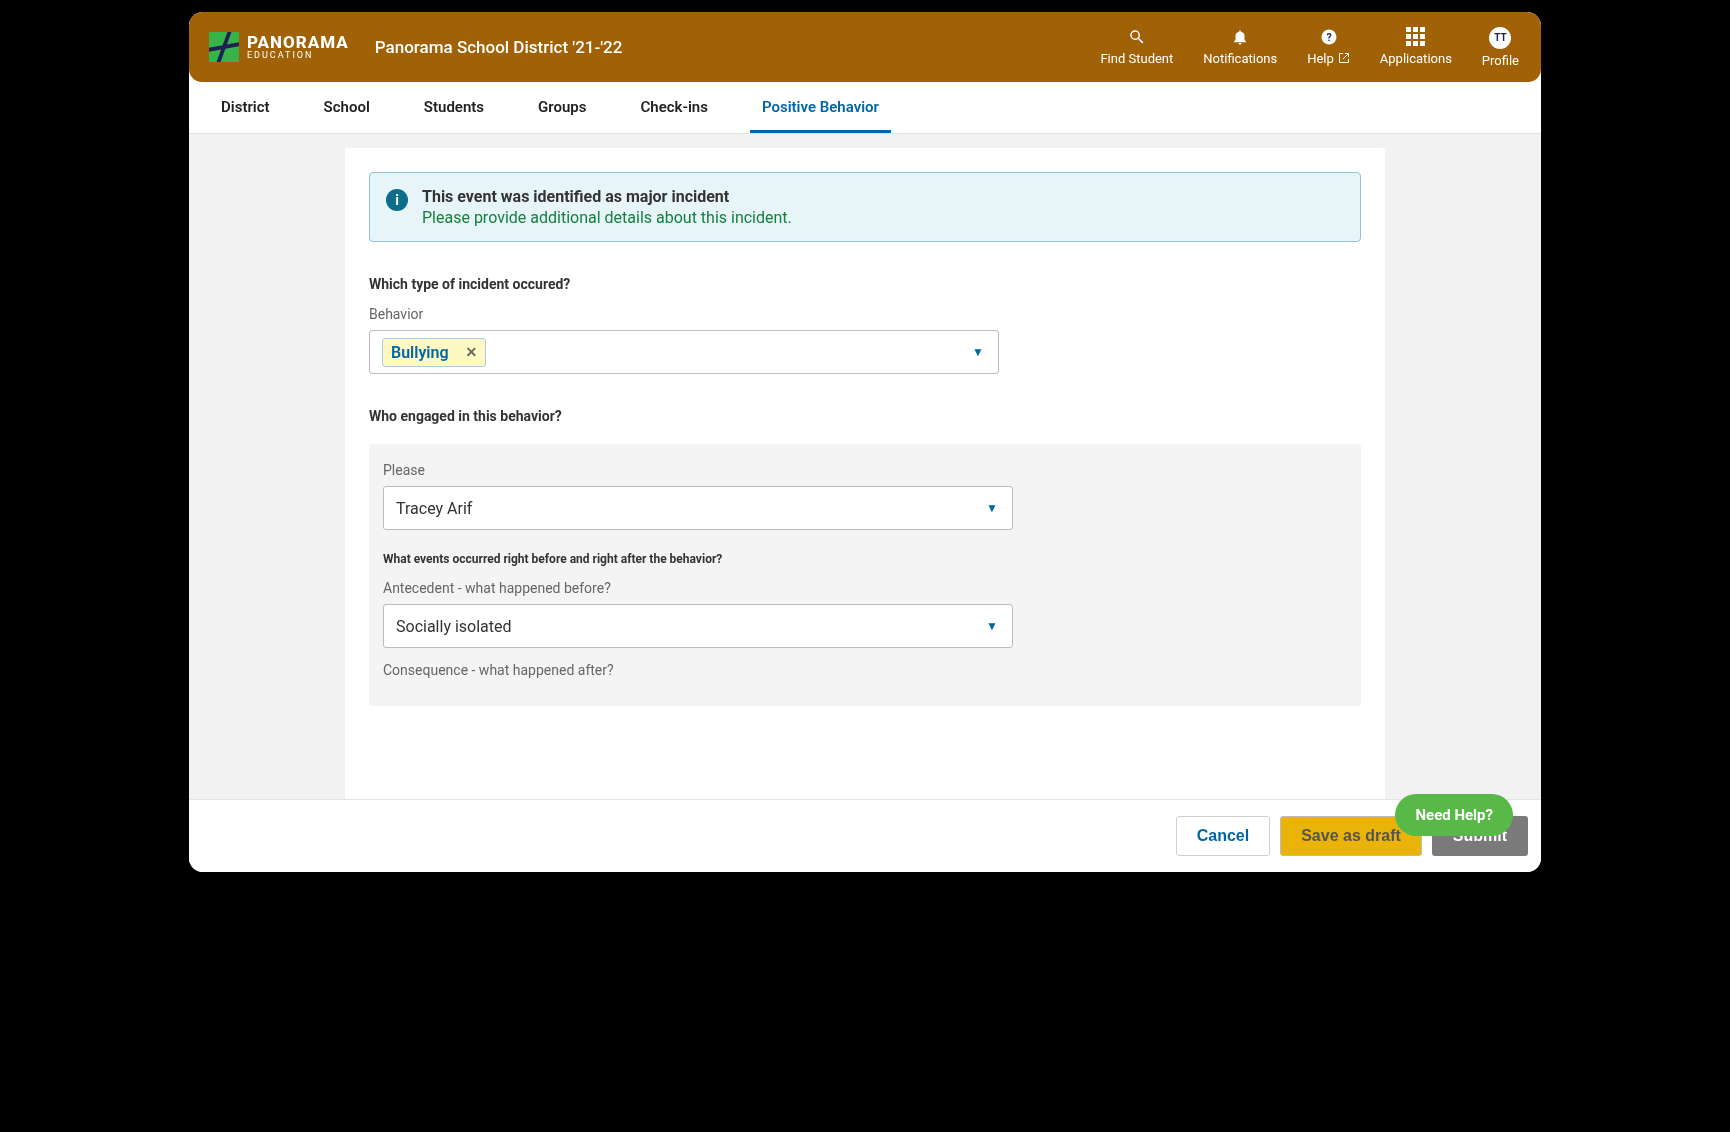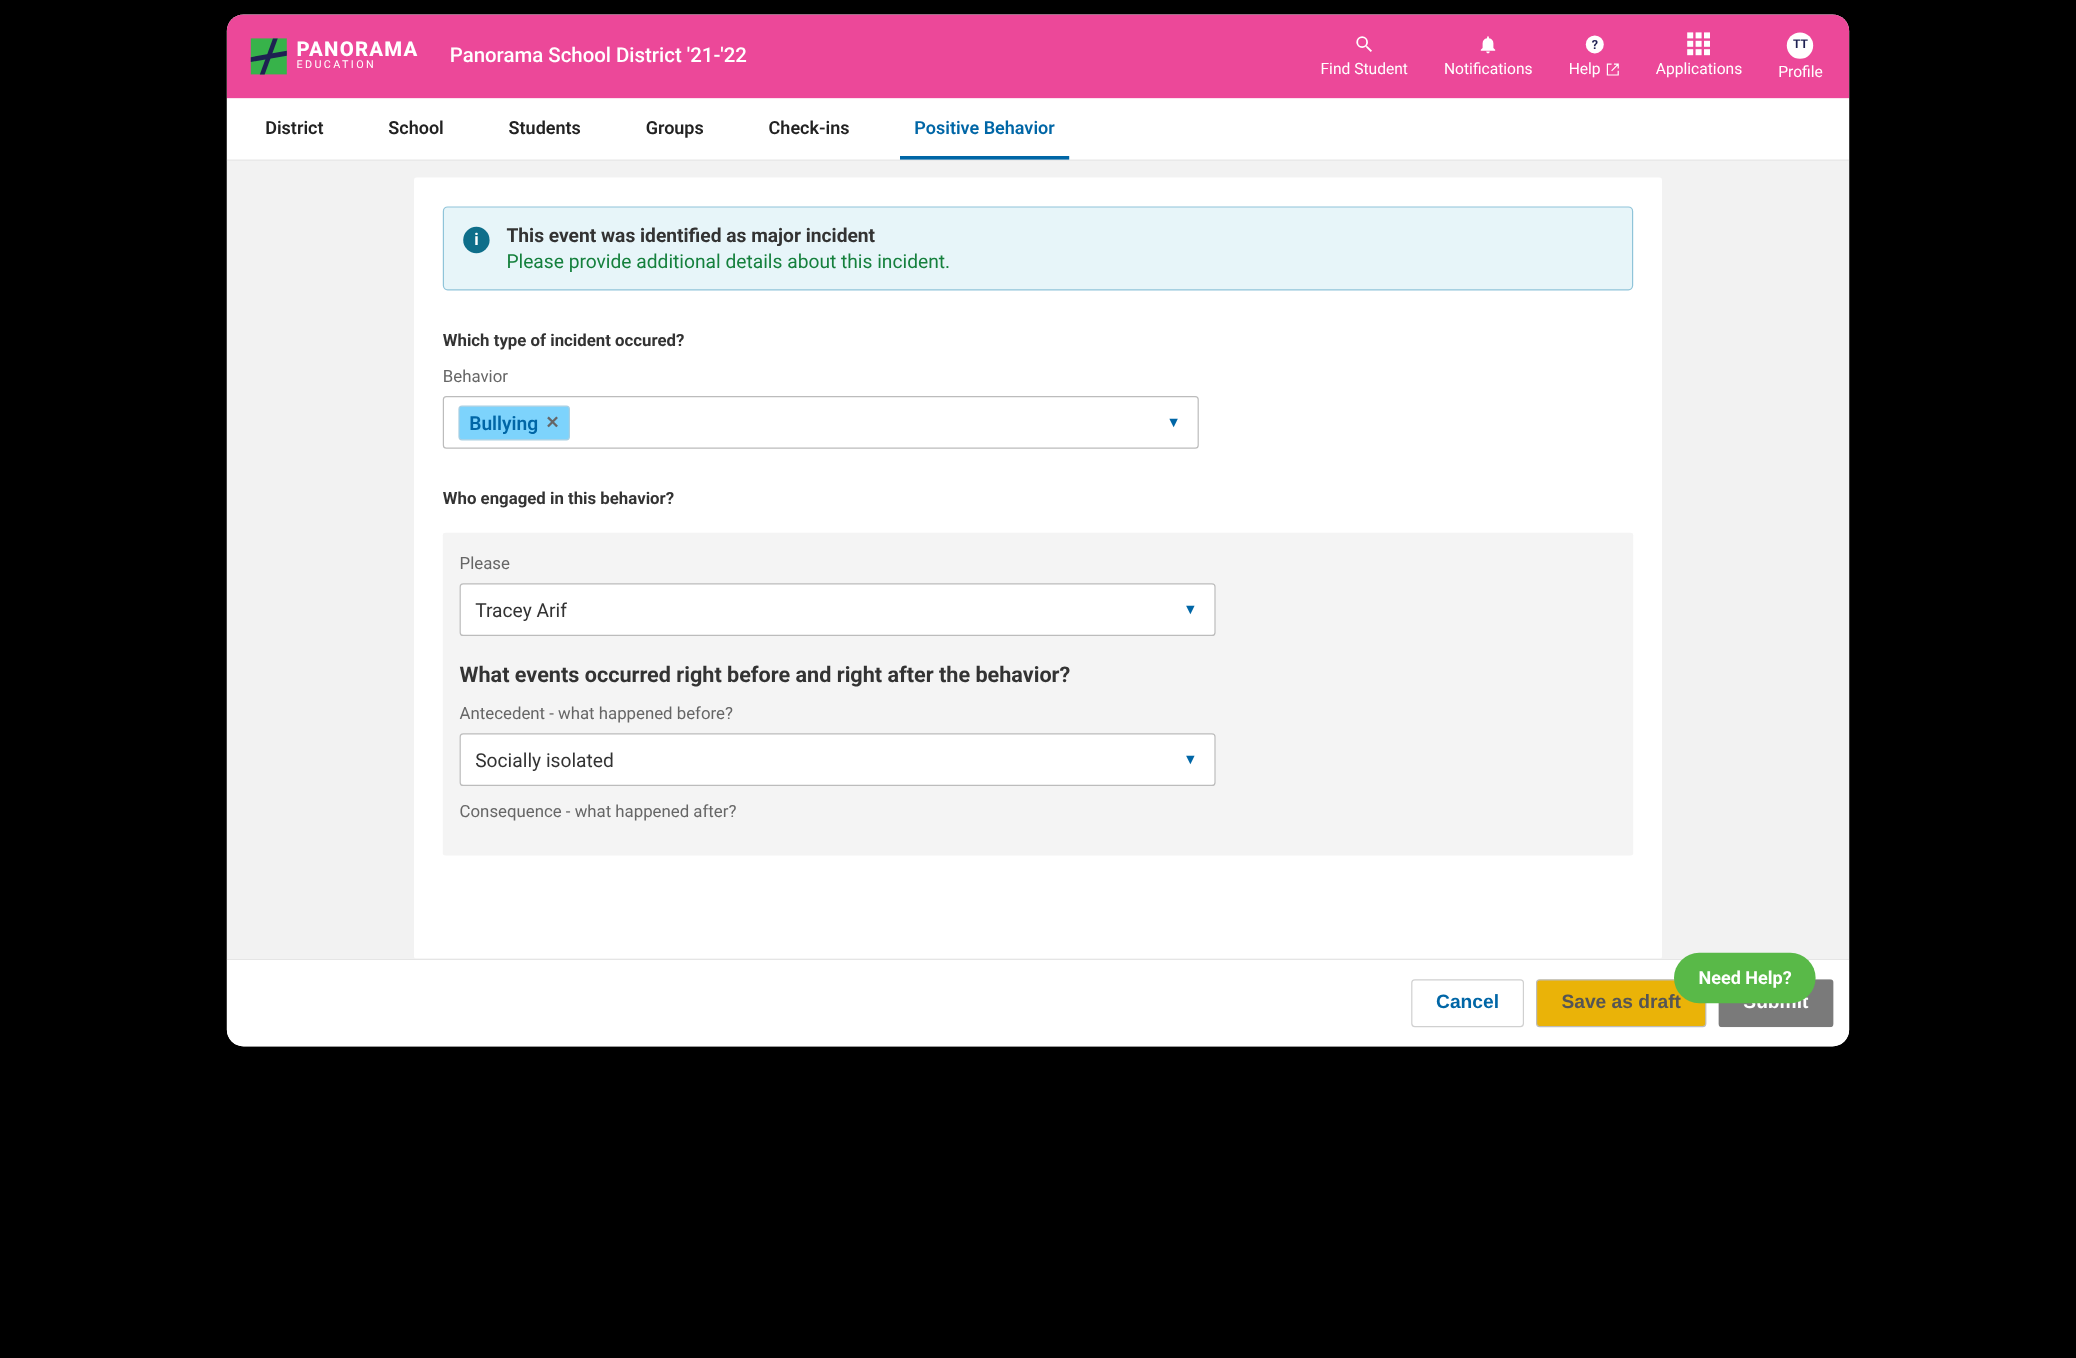--- a/index.html
+++ b/index.html
@@ -15,26 +15,27 @@
     width: 1352px;
     height: 860px;
     background: #fff;
     border-radius: 14px;
     overflow: hidden;
     position: relative;
     display: flex;
     flex-direction: column;
   }
   .topbar {
-    background: #ec4899;
+    background: #a16207;
     height: 70px;
     display: flex;
     align-items: center;
     padding: 0 22px 0 20px;
     color: #fff;
+    border-radius: 13px;
   }
   .logo {
     display: flex;
     align-items: center;
     gap: 8px;
   }
   .logo-mark {
     width: 30px; height: 30px;
     background: #37b34a;
     position: relative;
@@ -68,31 +69,31 @@
   .card {
     width: 1040px; background:#fff; border-radius:2px; padding: 24px 24px 40px 24px;
   }
   .alert {
     border:1px solid #8fc4d9; background:#e7f5f9; border-radius:4px; padding:14px 16px; display:flex; gap:14px; align-items:flex-start;
   }
   .alert-icon { width:22px; height:22px; border-radius:50%; background:#0e6e8a; color:#fff; font-weight:700; font-size:14px; display:flex; align-items:center; justify-content:center; flex-shrink:0; margin-top:2px; }
   .alert-title { font-weight:700; font-size:16px; color:#333; }
   .alert-sub { font-size:16px; color:#15803d; margin-top:2px; }
   .section-h { font-size:14px; font-weight:700; color:#333; margin-top:34px; }
-  .sub-section-h { font-size:18px; font-weight:700; color:#333; margin-top:22px; }
+  .sub-section-h { font-size:12px; font-weight:700; color:#333; margin-top:22px; }
   .field-label { font-size:14px; color:#666; margin-top:14px; }
   .select {
     margin-top:8px; border:1px solid #bcbcbc; border-radius:3px; height:44px; display:flex; align-items:center; padding:0 12px; font-size:16px; color:#333; position:relative; background:#fff; cursor:pointer;
     width: 630px;
   }
   .select.behave { width:630px; }
   .caret { position:absolute; right:14px; color:#0066a6; font-size:12px; }
   .chip {
-    display:inline-flex; align-items:center; gap:6px;
-    padding:4px 8px; border:1px solid #a9cfe2; border-radius:3px; background:#7dd3fc; color:#0066a6; font-weight:600; font-size:16px;
+    display:inline-flex; align-items:center; gap:17px;
+    padding:4px 8px; border:1px solid #a9cfe2; border-radius:3px; background:#fef9c3; color:#0066a6; font-weight:600; font-size:16px;
   }
   .chip .x { color:#666; font-size:14px; cursor:pointer; }
   .student-block {
     margin-top:20px; background:#f4f4f4; padding:18px 14px 28px 14px; border-radius:2px;
   }
   .footer {
     border-top:1px solid #e5e5e5; background:#fff; padding:16px 13px; display:flex; justify-content:flex-end; gap:10px;
   }
   .btn { font-size:16px; padding:10px 20px; border-radius:3px; cursor:pointer; border:1px solid transparent; }
   .btn-cancel { background:#fff; border-color:#d0d0d0; color:#0066a6; font-weight:600; }

